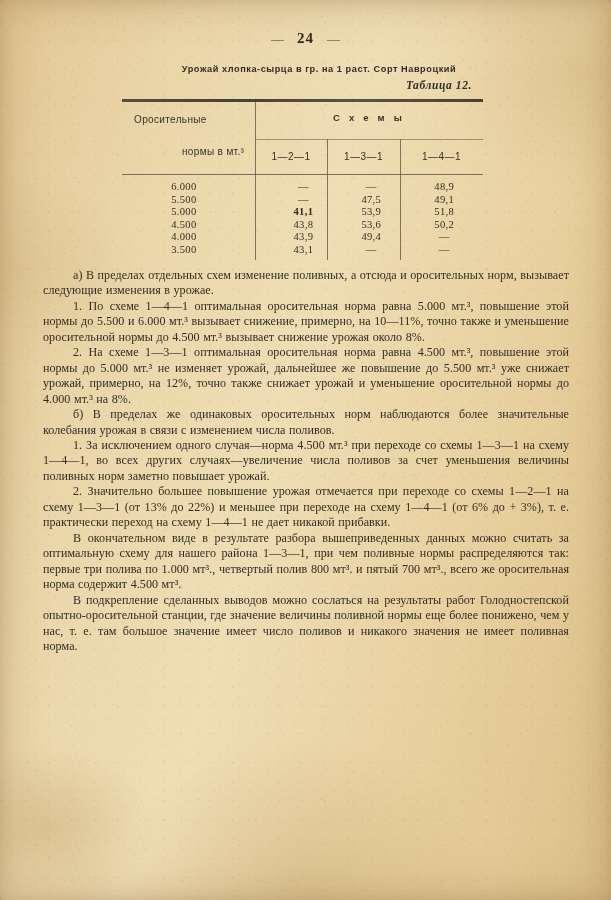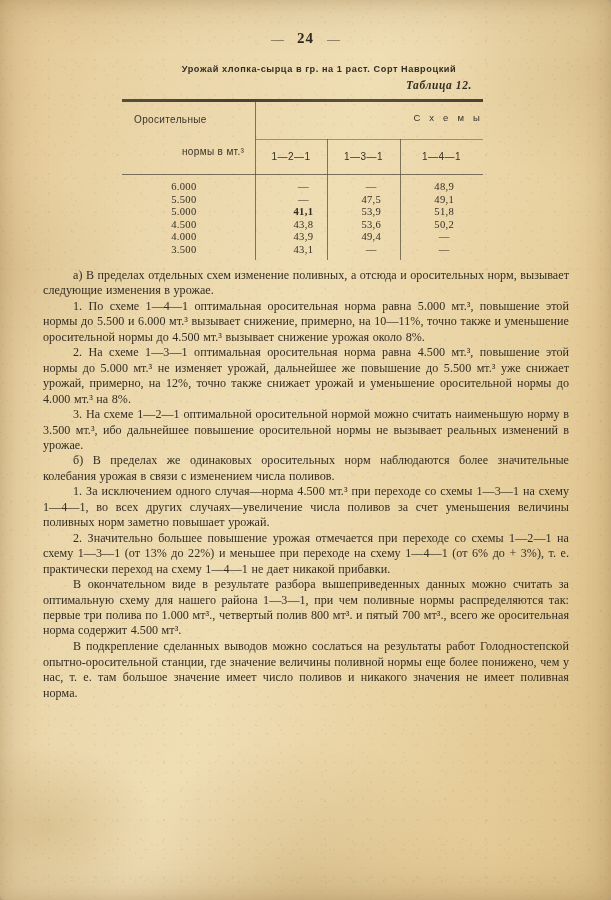--- a/index.html
+++ b/index.html
@@ -130,22 +130,22 @@
     position: absolute;
     font-family: "Liberation Sans", "DejaVu Sans", sans-serif;
     font-size: 10px;
     color: #3a342a;
     letter-spacing: 0.35px;
     white-space: nowrap;
   }
   #h-stub1 { left: 12px;  top: 15px; }
   #h-stub2 { left: 16px;  top: 47px; padding-left: 44px; }
   #h-schemes {
-    left: 133px; top: 13px; width: 228px; text-align: right;
-    letter-spacing: 3.2px; font-size: 9.5px;
+    left: 133px; top: 13px; width: 228px; text-align: center;
+    letter-spacing: 3.2px; font-size: 9.5px; font-weight: bold;
   }
   .h-col {
     position: absolute; top: 52px;
     font-family: "Liberation Sans", "DejaVu Sans", sans-serif;
     font-size: 10px; color: #342f26; text-align: center; letter-spacing: 0.5px;
   }
   #h-c1 { left: 133px; width: 72px; }
   #h-c2 { left: 205px; width: 73px; }
   #h-c3 { left: 278px; width: 83px; }
 
@@ -258,21 +258,20 @@
           <td class="c3">—</td>
         </tr>
       </tbody>
     </table>
   </div>
 
   <div id="body-text">
     <p class="tight">а) В пределах отдельных схем изменение поливных, а отсюда и оросительных норм, вызывает следующие изменения в урожае.</p>
     <p class="tight">1. По схеме 1—4—1 оптимальная оросительная норма равна 5.000 мт.³, повышение этой нормы до 5.500 и 6.000 мт.³ вызывает снижение, примерно, на 10—11%, точно также и уменьшение оросительной нормы до 4.500 мт.³ вызывает снижение урожая около 8%.</p>
     <p class="tight">2. На схеме 1—3—1 оптимальная оросительная норма равна 4.500 мт.³, повышение этой нормы до 5.000 мт.³ не изменяет урожай, дальнейшее же повышение до 5.500 мт.³ уже снижает урожай, примерно, на 12%, точно также снижает урожай и уменьшение оросительной нормы до 4.000 мт.³ на 8%.</p>
-    <p class="tight">3. На схеме 1—2—1 оптимальной оросительной нормой можно считать наименьшую норму в 3.500 мт.³, ибо дальнейшее повышение оросительной нормы не вызывает реальных изменений в урожае.</p>
     <p class="tight">б) В пределах же одинаковых оросительных норм наблюдаются более значительные колебания урожая в связи с изменением числа поливов.</p>
     <p class="tight">1. За исключением одного случая—норма 4.500 мт.³ при переходе со схемы 1—3—1 на схему 1—4—1, во всех других случаях—увеличение числа поливов за счет уменьшения величины поливных норм заметно повышает урожай.</p>
     <p class="tight">2. Значительно большее повышение урожая отмечается при переходе со схемы 1—2—1 на схему 1—3—1 (от 13% до 22%) и меньшее при переходе на схему 1—4—1 (от 6% до + 3%), т. е. практически переход на схему 1—4—1 не дает никакой прибавки.</p>
     <p>В окончательном виде в результате разбора вышеприведенных данных можно считать за оптимальную схему для нашего района 1—3—1, при чем поливные нормы распределяются так: первые три полива по 1.000 мт³., четвертый полив 800 мт³. и пятый 700 мт³., всего же оросительная норма содержит 4.500 мт³.</p>
     <p>В подкрепление сделанных выводов можно сослаться на результаты работ Голодностепской опытно-оросительной станции, где значение величины поливной нормы еще более понижено, чем у нас, т. е. там большое значение имеет число поливов и никакого значения не имеет поливная норма.</p>
   </div>
 
   <div id="grain"></div>
   <div id="vignette"></div>
 </div>

